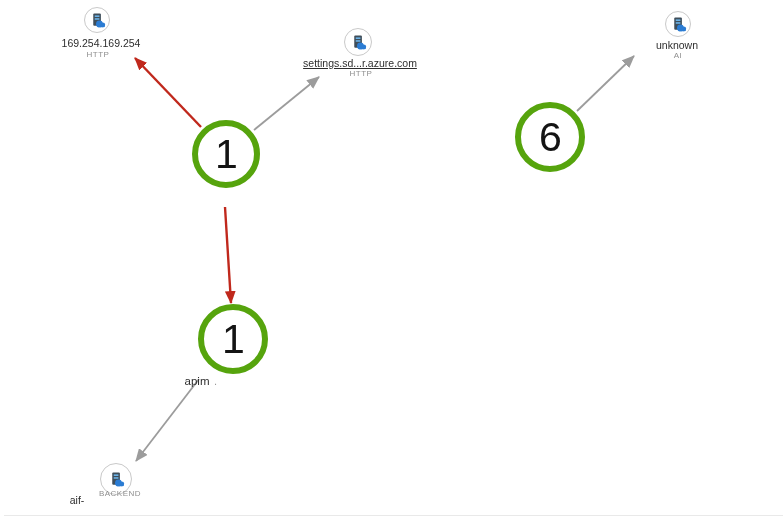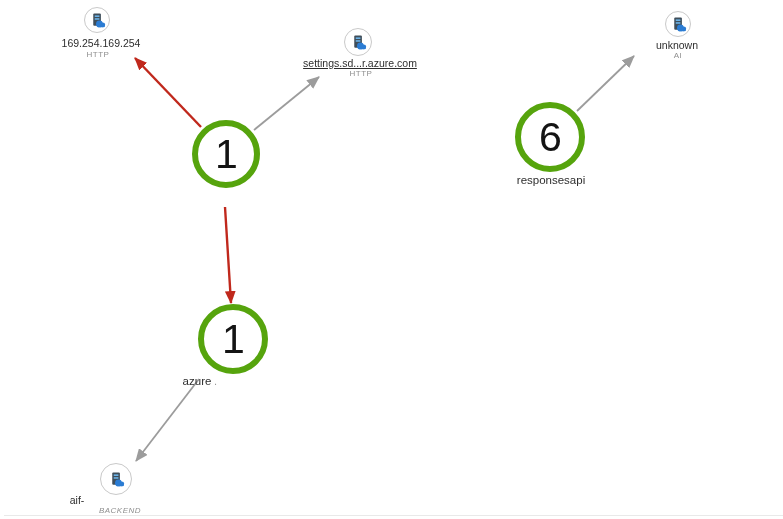--- a/index.html
+++ b/index.html
@@ -107,26 +107,25 @@
           <path d="M0,0 L12,5 L0,10 Z" fill="#9c9c9c"></path>
         </marker>
       </defs>
   <line x1="201" y1="127" x2="135" y2="58" stroke="#c0281c" stroke-width="2.4" marker-end="url(#arrow-error)"></line>
       <line x1="254" y1="130" x2="319" y2="77" stroke="#9c9c9c" stroke-width="1.8" marker-end="url(#arrow-ok)"></line>
       <line x1="225" y1="207" x2="231" y2="303" stroke="#c0281c" stroke-width="2.4" marker-end="url(#arrow-error)"></line>
       <line x1="577" y1="111" x2="634" y2="56" stroke="#9c9c9c" stroke-width="1.8" marker-end="url(#arrow-ok)"></line>
       <line x1="199" y1="379" x2="136" y2="461" stroke="#9c9c9c" stroke-width="1.8" marker-end="url(#arrow-ok)"></line>
     </svg>
   <div id="labels-layer">
-      <div class="node-label" style="left: 551px; top: 174px; color: rgb(46, 46, 46);">responsesapi</div>
-      <div class="node-label" style="left: 197px; top: 375px; color: rgb(46, 46, 46);">azure</div>
+      <div class="node-label" style="left: 197px; top: 375px; color: rgb(46, 46, 46);">apim</div>
       <div class="label-suffix" style="left: 214px; top: 375px;">.</div>
       <div class="node-label dep-label" style="left: 101px; top: 37px; color: rgb(46, 46, 46);">169.254.169.254</div>
       <div class="sub-label" style="left: 98px; top: 50px; color: rgb(143, 143, 143);">HTTP</div>
       <div class="node-label dep-label" style="left: 360px; top: 57px; color: rgb(46, 46, 46); text-decoration: underline;">settings.sd...r.azure.com</div>
       <div class="sub-label" style="left: 361px; top: 69px; color: rgb(143, 143, 143);">HTTP</div>
       <div class="node-label dep-label" style="left: 677px; top: 39px; color: rgb(46, 46, 46);">unknown</div>
       <div class="sub-label" style="left: 678px; top: 51px; color: rgb(143, 143, 143);">AI</div>
       <div class="node-label dep-label" style="left: 77px; top: 494px; color: rgb(46, 46, 46);">aif-</div>
-      <div class="sub-label" style="left: 120px; top: 506px; color: rgb(143, 143, 143); font-style: italic;">BACKEND</div>
+      <div class="sub-label" style="left: 120px; top: 489px; color: rgb(143, 143, 143);">BACKEND</div>
     </div>
   <div id="bottom-line" style="top: 515px; background: rgb(233, 233, 233);"></div>
 </div>
 
 </body></html>

